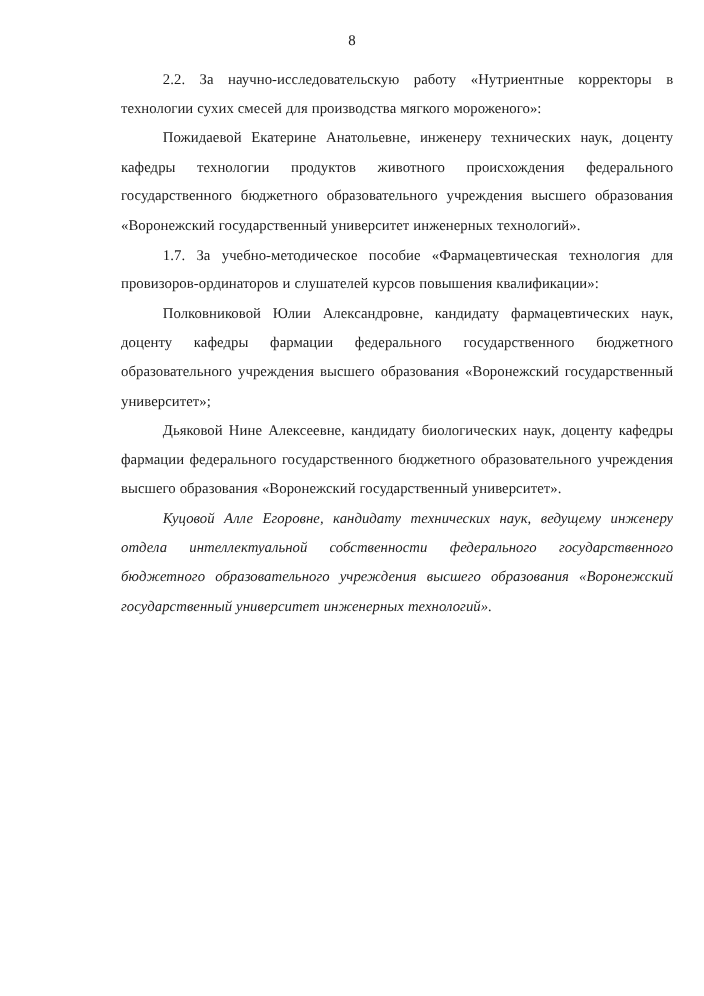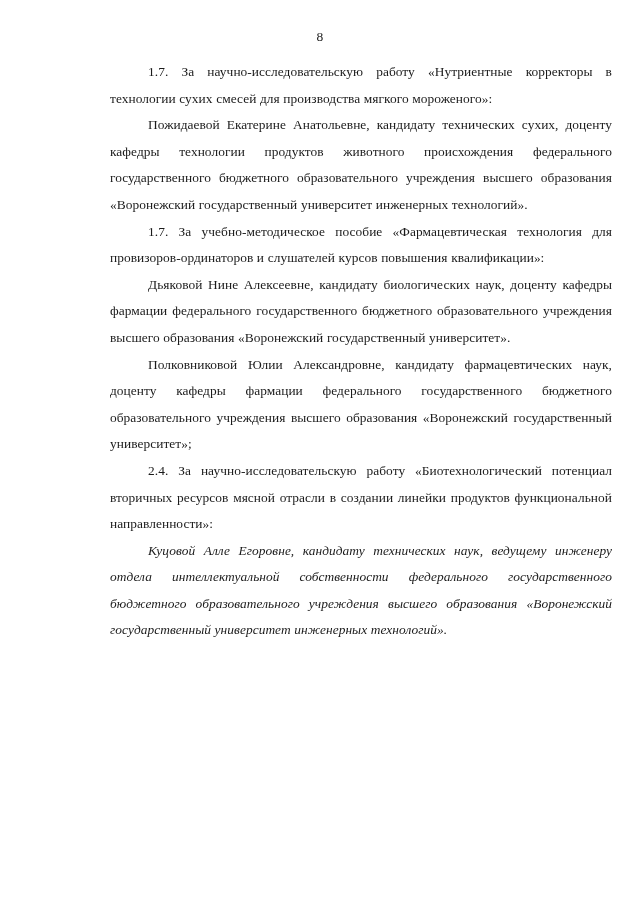--- a/index.html
+++ b/index.html
@@ -55,28 +55,27 @@
 </style>
 </head>
 <body>
 
 <div class="page">
 
   <div class="page-number">8</div>
 
   <div class="body-text">
 
-    <p class="para">1.7. За научно-исследовательскую работу «Нутриентные корректоры в технологии сухих смесей для производства мягкого мороженого»:</p>
+    <p class="para">2.2. За научно-исследовательскую работу «Нутриентные корректоры в технологии сухих смесей для производства мягкого мороженого»:</p>
 
-    <p class="para">Пожидаевой Екатерине Анатольевне, кандидату технических сухих, доценту кафедры технологии продуктов животного происхождения федерального государственного бюджетного образовательного учреждения высшего образования «Воронежский государственный университет инженерных технологий».</p>
+    <p class="para">Пожидаевой Екатерине Анатольевне, инженеру технических наук, доценту кафедры технологии продуктов животного происхождения федерального государственного бюджетного образовательного учреждения высшего образования «Воронежский государственный университет инженерных технологий».</p>
 
     <p class="para">1.7. За учебно-методическое пособие «Фармацевтическая технология для провизоров-ординаторов и слушателей курсов повышения квалификации»:</p>
 
+    <p class="para">Полковниковой Юлии Александровне, кандидату фармацевтических наук, доценту кафедры фармации федерального государственного бюджетного образовательного учреждения высшего образования «Воронежский государственный университет»;</p>
+
     <p class="para">Дьяковой Нине Алексеевне, кандидату биологических наук, доценту кафедры фармации федерального государственного бюджетного образовательного учреждения высшего образования «Воронежский государственный университет».</p>
 
-    <p class="para">Полковниковой Юлии Александровне, кандидату фармацевтических наук, доценту кафедры фармации федерального государственного бюджетного образовательного учреждения высшего образования «Воронежский государственный университет»;</p>
-
-    <p class="para">2.4. За научно-исследовательскую работу «Биотехнологический потенциал вторичных ресурсов мясной отрасли в создании линейки продуктов функциональной направленности»:</p>
 
     <p class="para">Куцовой Алле Егоровне, кандидату технических наук, ведущему инженеру отдела интеллектуальной собственности федерального государственного бюджетного образовательного учреждения высшего образования «Воронежский государственный университет инженерных технологий».</p>
 
   </div>
 </div>
 
 </body></html>

